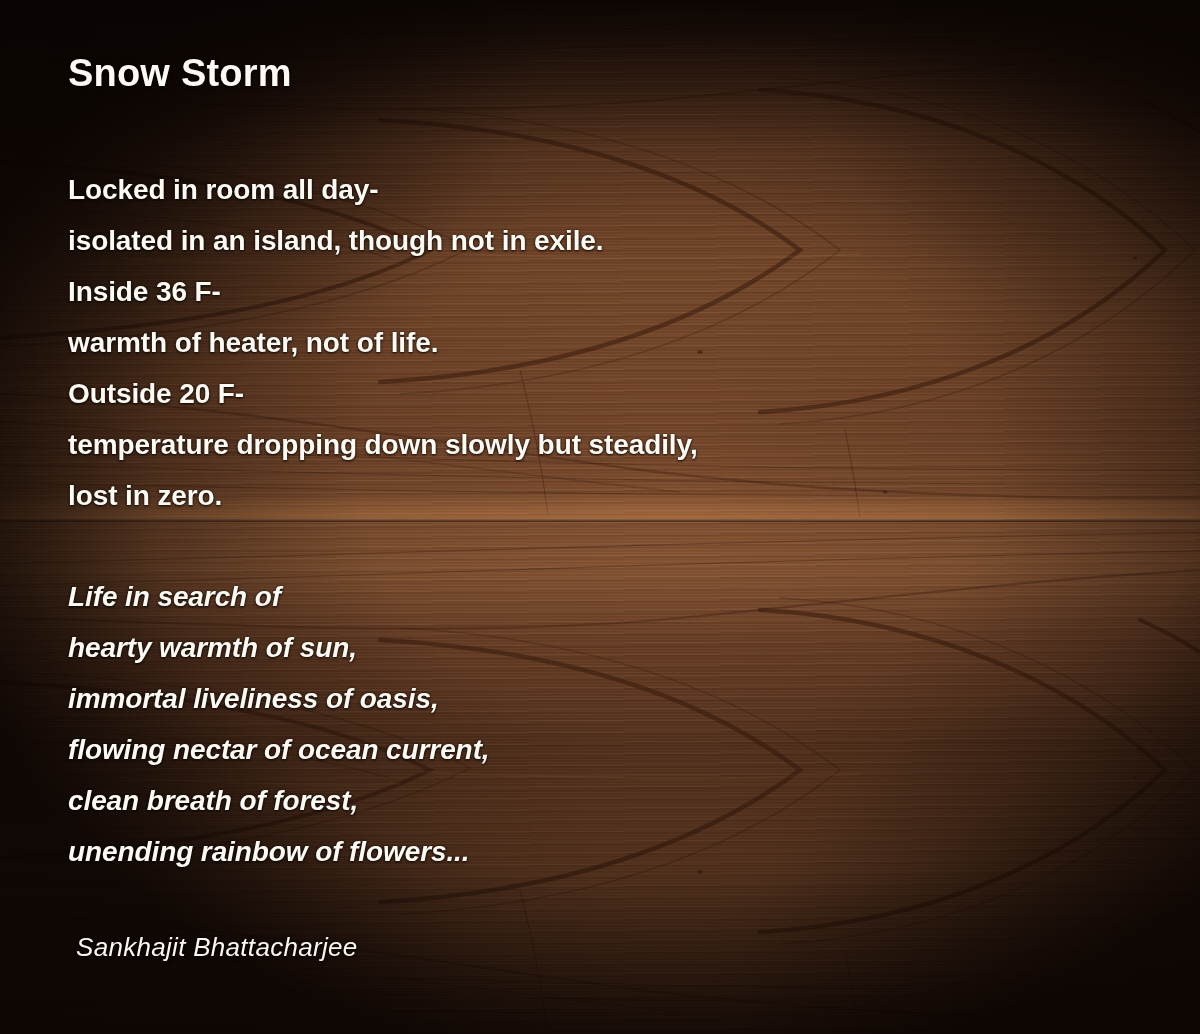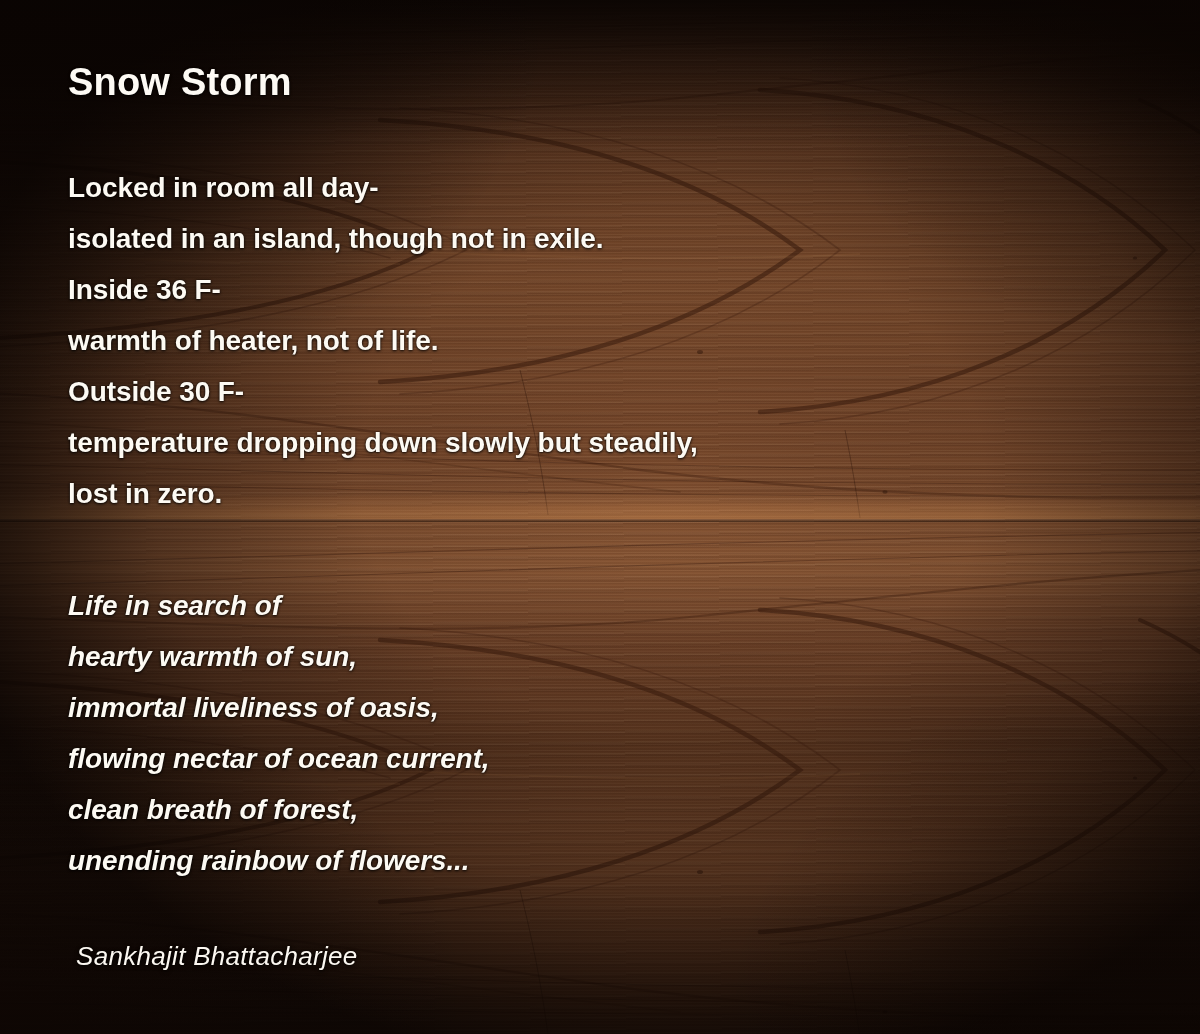--- a/index.html
+++ b/index.html
@@ -131,38 +131,37 @@
   }
   .vignette-top {
     background: linear-gradient(180deg, rgba(9,4,2,0.88) 0px, rgba(9,4,2,0.45) 60px, rgba(9,4,2,0.0) 150px);
   }
 
   
   .content {
     position: absolute;
     inset: 0;
     z-index: 20;
-    margin-top: 9px;
   }
   .poem-title {
     position: absolute;
     left: 68px;
     top: 52px;
     font-size: 38px;
     font-weight: bold;
     color: #fdfaf4;
     letter-spacing: 0.2px;
     text-shadow: 0 1px 3px rgba(0,0,0,0.85), 0 0 2px rgba(0,0,0,0.6);
     white-space: nowrap;
   }
   .stanza {
     position: absolute;
     left: 68px;
   }
-  .stanza.one { top: 153px; }
+  .stanza.one { top: 164px; }
   .stanza.two { top: 571px; font-style: italic; }
   .poem-line {
     font-size: 28px;
     font-weight: bold;
     color: #fdfaf3;
     line-height: 51px;
     height: 51px;
     letter-spacing: -0.1px;
     text-shadow: 0 1px 3px rgba(0,0,0,0.85), 0 0 2px rgba(0,0,0,0.55);
     white-space: nowrap;
@@ -277,21 +276,21 @@
 
   <div class="content">
 
     <div class="poem-title">Snow Storm</div>
 
     <div class="stanza one">
       <div class="poem-line">Locked in room all day-</div>
       <div class="poem-line">isolated in an island, though not in exile.</div>
       <div class="poem-line">Inside 36 F-</div>
       <div class="poem-line">warmth of heater, not of life.</div>
-      <div class="poem-line">Outside 30 F-</div>
+      <div class="poem-line">Outside 20 F-</div>
       <div class="poem-line">temperature dropping down slowly but steadily,</div>
       <div class="poem-line">lost in zero.</div>
     </div>
 
     <div class="stanza two">
       <div class="poem-line">Life in search of</div>
       <div class="poem-line">hearty warmth of sun,</div>
       <div class="poem-line">immortal liveliness of oasis,</div>
       <div class="poem-line">flowing nectar of ocean current,</div>
       <div class="poem-line">clean breath of forest,</div>

